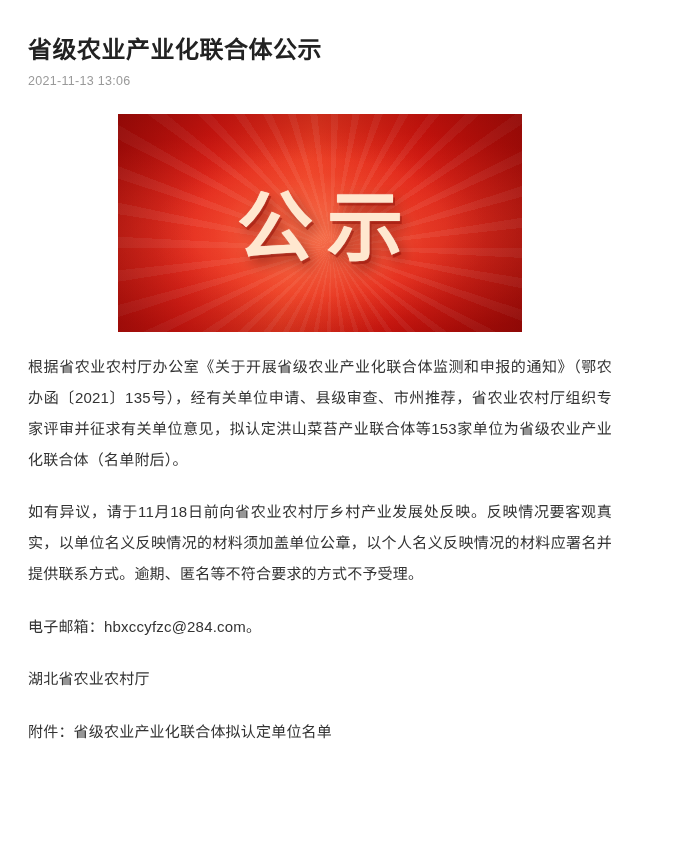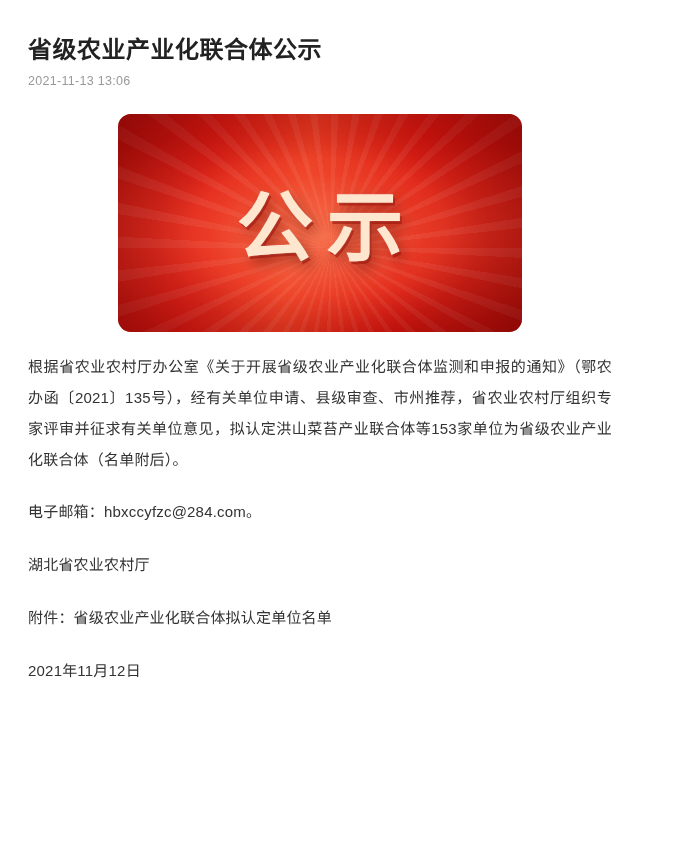--- a/index.html
+++ b/index.html
@@ -43,21 +43,20 @@
   }
   .banner {
     width: 404px;
     height: 218px;
     position: relative;
     overflow: hidden;
     background: #c8100c;
     background-image:
       radial-gradient(ellipse 150% 80% at 50% 55%, rgba(255,90,60,0.55) 0%, rgba(220,20,15,0.0) 60%),
       linear-gradient(100deg, #b00d0a 0%, #d81812 22%, #e83a22 45%, #d6150f 70%, #a80b08 100%);
-    border-radius: 13px;
   }
   .banner .rays {
     position: absolute;
     inset: -20%;
     background:
       repeating-conic-gradient(from 0deg at 52% 58%,
         rgba(255,255,255,0.075) 0deg 3deg,
         rgba(255,255,255,0.0) 3deg 9deg);
     opacity: 0.9;
   }
@@ -128,19 +127,19 @@
     <div class="banner">
       <div class="rays"></div>
       <div class="glow"></div>
       <div class="vignette"></div>
       <div class="banner-text">公示</div>
     </div>
   </div>
 
   <div class="body-text">
     <p class="indent">根据省农业农村厅办公室《关于开展省级农业产业化联合体监测和申报的通知》（鄂农办函〔2021〕135号），经有关单位申请、县级审查、市州推荐，省农业农村厅组织专家评审并征求有关单位意见，拟认定洪山菜苔产业联合体等153家单位为省级农业产业化联合体（名单附后）。</p>
+    <p class="indent">如有异议，请于11月18日前向省农业农村厅乡村产业发展处反映。反映情况要客观真实，以单位名义反映情况的材料须加盖单位公章，以个人名义反映情况的材料应署名并提供联系方式。逾期、匿名等不符合要求的方式不予受理。</p>
     <p>电子邮箱：hbxccyfzc@284.com。</p>
     <p>湖北省农业农村厅</p>
     <p>附件：省级农业产业化联合体拟认定单位名单</p>
-    <p class="tail">2021年11月12日</p>
   </div>
 
 </div>
 
 </body></html>

